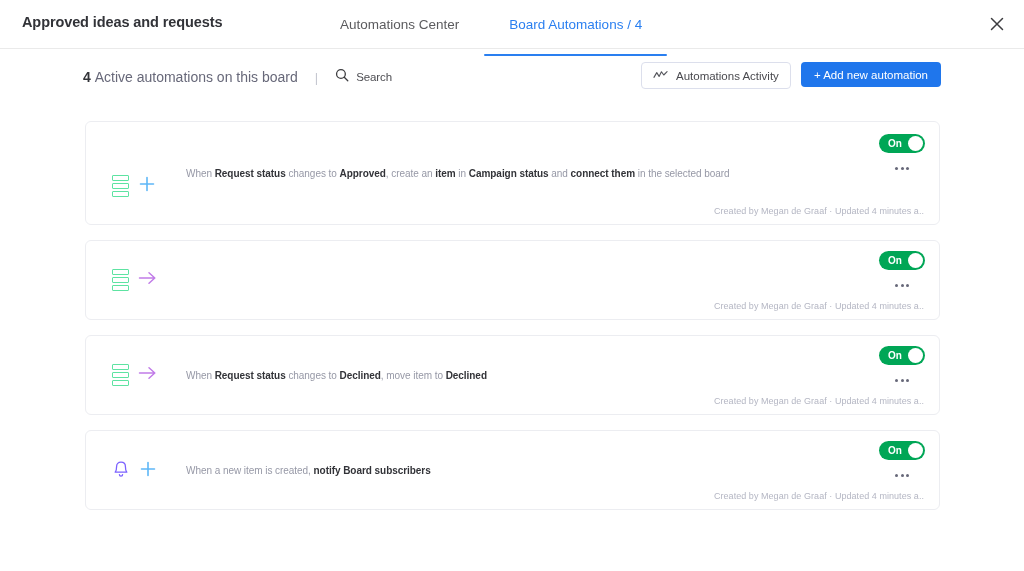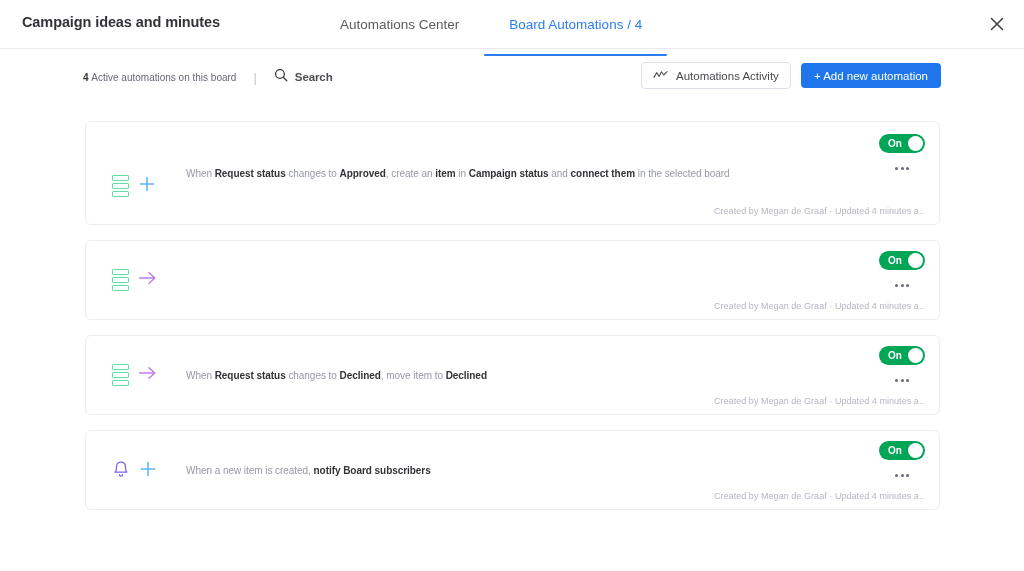--- a/index.html
+++ b/index.html
@@ -88,21 +88,21 @@
   }
   .toolbar-left {
     position: absolute;
     left: 83px;
     top: 19px;
     display: flex;
     align-items: center;
     gap: 0;
   }
   .active-count {
-    font-size: 10px;
+    font-size: 14px;
     color: #676879;
   }
   .active-count b {
     color: #323338;
     font-weight: bold;
   }
   .divider {
     display: inline-block;
     margin: 0 17px;
     color: #c5c7d0;
@@ -111,30 +111,29 @@
   }
   .search-box {
     display: flex;
     align-items: center;
     gap: 7px;
     cursor: pointer;
   }
   .search-label {
     font-size: 11.5px;
     color: #4e4e53;
-    font-weight: bold;
+    font-weight: normal;
     letter-spacing: -0.1px;
     text-align: center;
   }
   .toolbar-right {
     position: absolute;
     right: 83px;
     top: 13px;
     display: flex;
-    align-items: center;
     gap: 10px;
   }
   .btn-activity {
     display: flex;
     align-items: center;
     gap: 8px;
     height: 25px;
     padding: 0 11px;
     border: 1px solid #dcdfec;
     border-radius: 4px;
@@ -280,21 +279,21 @@
     border-radius: 1px;
     box-sizing: content-box;
   }
 </style>
 </head>
 <body>
 
 <div class="page">
 
   <div class="header">
-    <div class="board-title">Campaign ideas and minutes</div>
+    <div class="board-title">Approved ideas and requests</div>
 
     <div class="tabs">
       <div class="tab">Automations Center</div>
       <div class="tab active">Board Automations / 4</div>
     </div>
 
     <div class="close-btn">
       <svg width="14" height="14" viewBox="0 0 14 14" fill="none">
         <path d="M1.5 1.5 L12.5 12.5 M12.5 1.5 L1.5 12.5" stroke="#3d3d40" stroke-width="1.5" stroke-linecap="round"></path>
       </svg>

